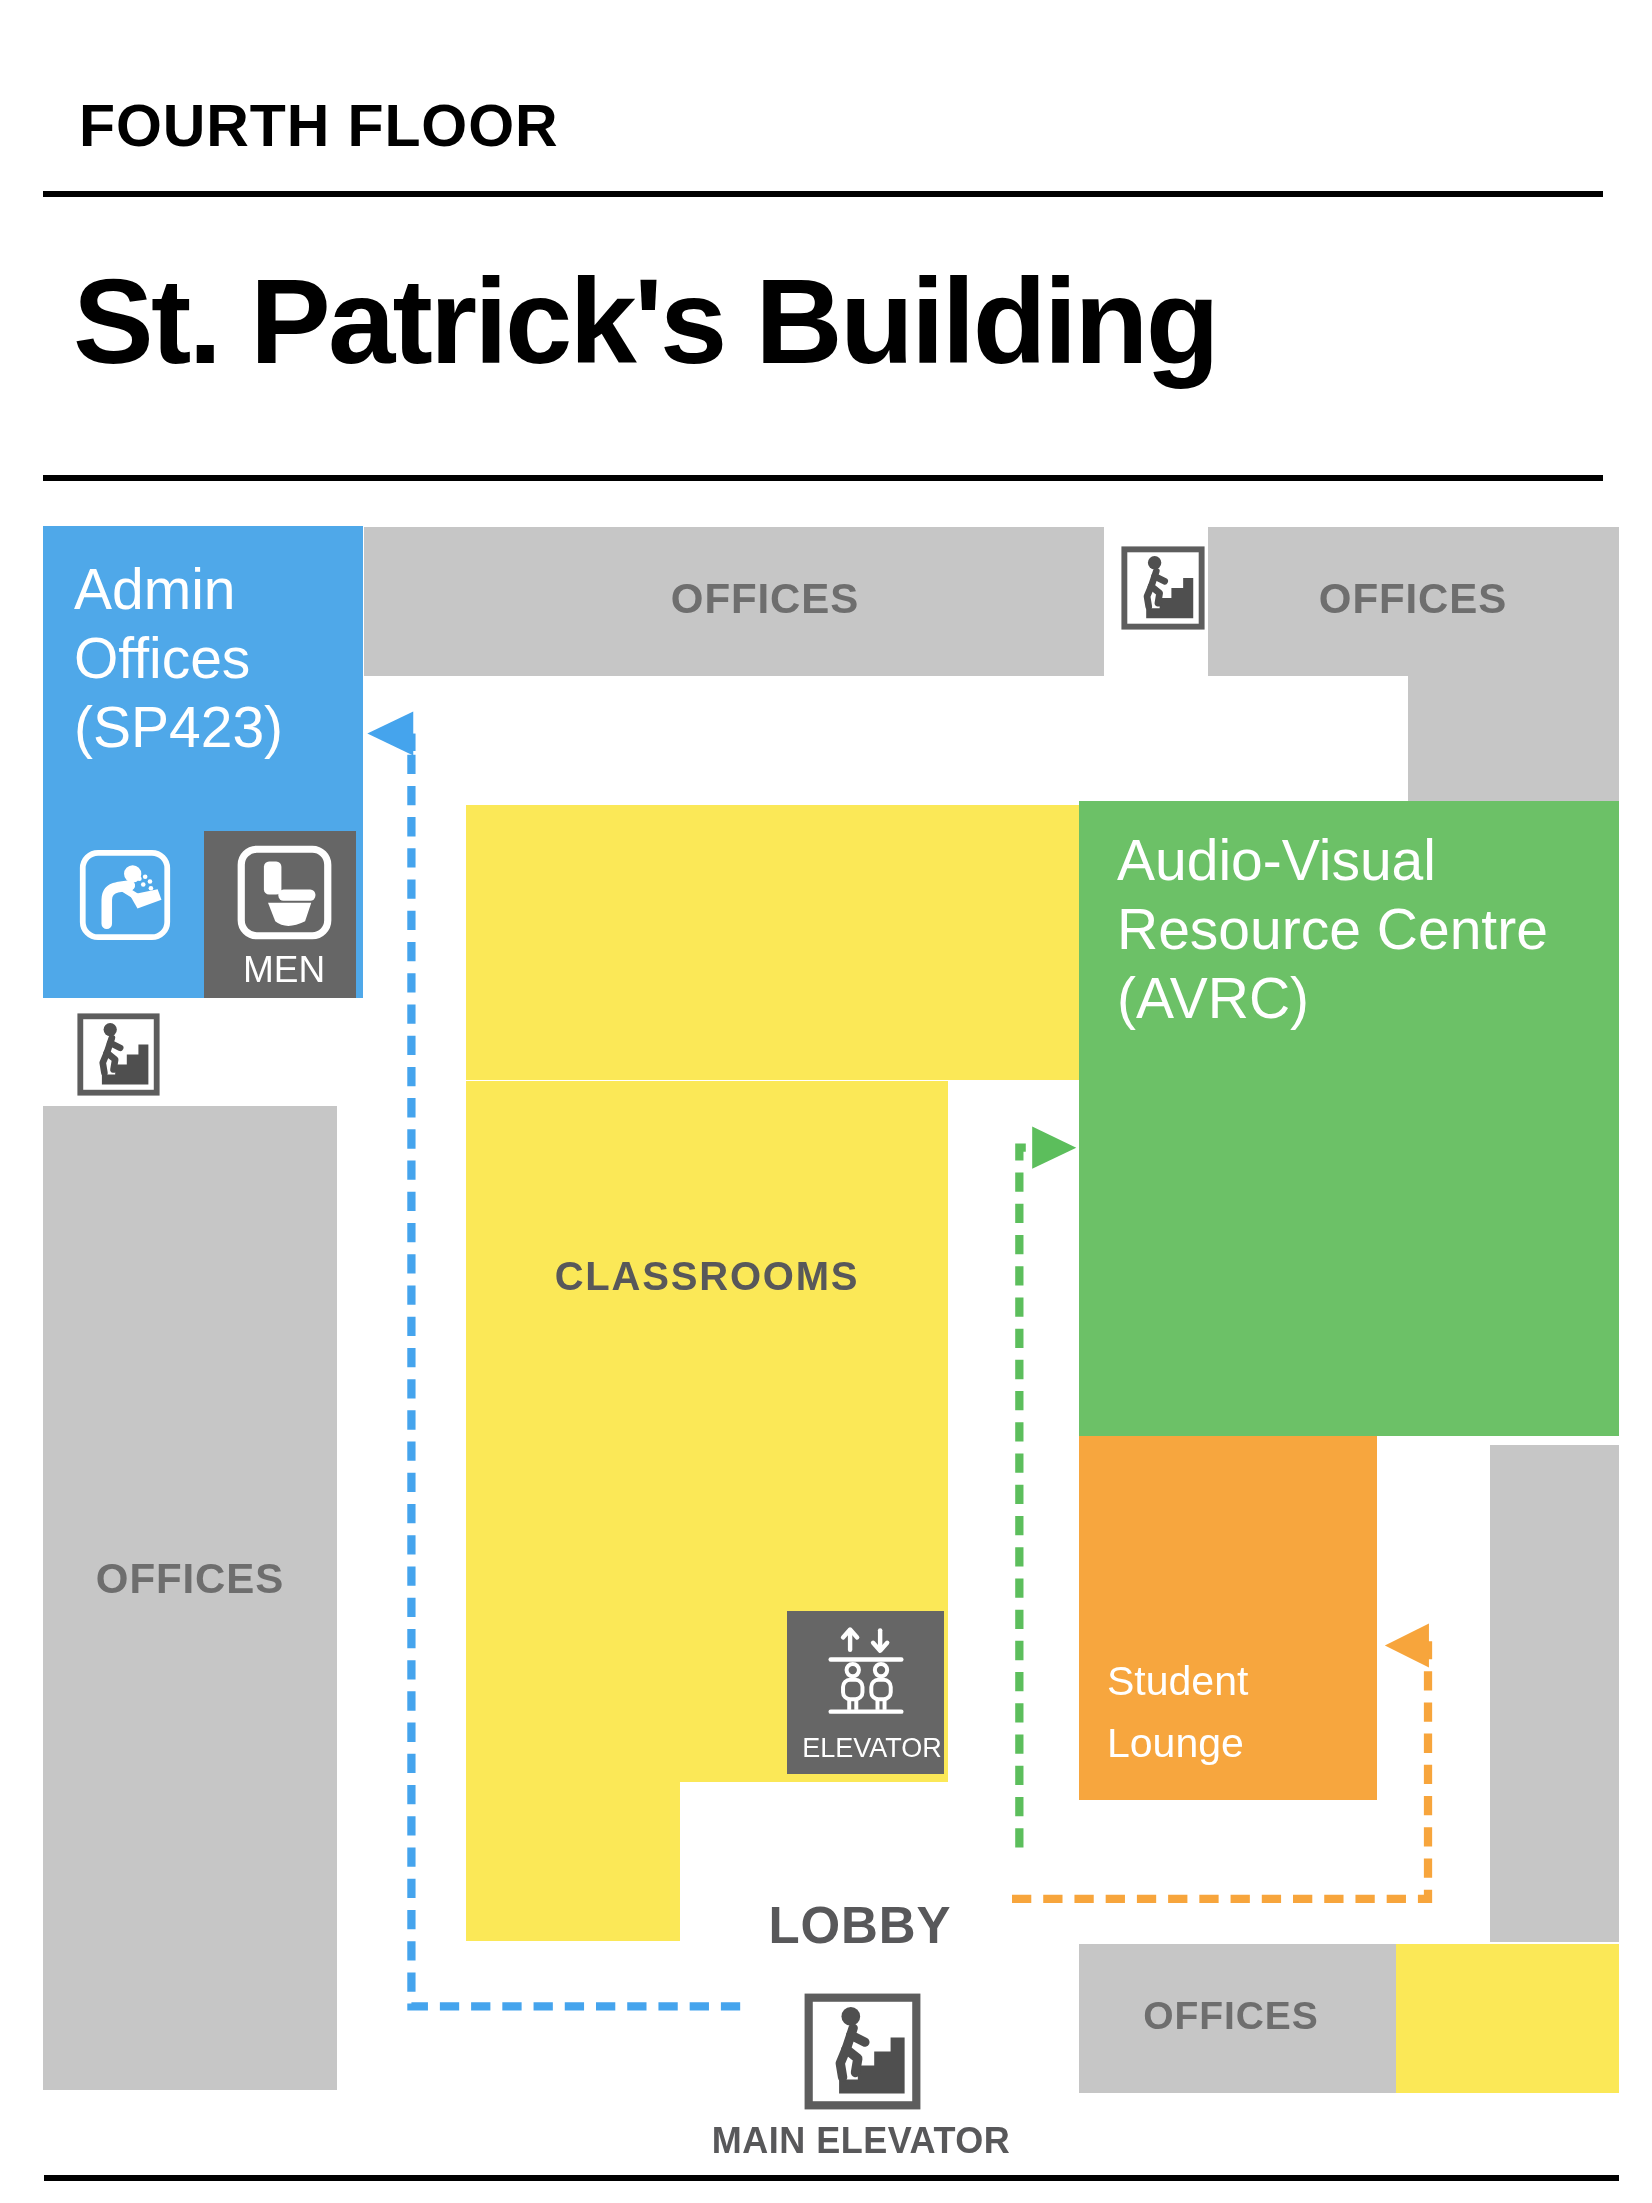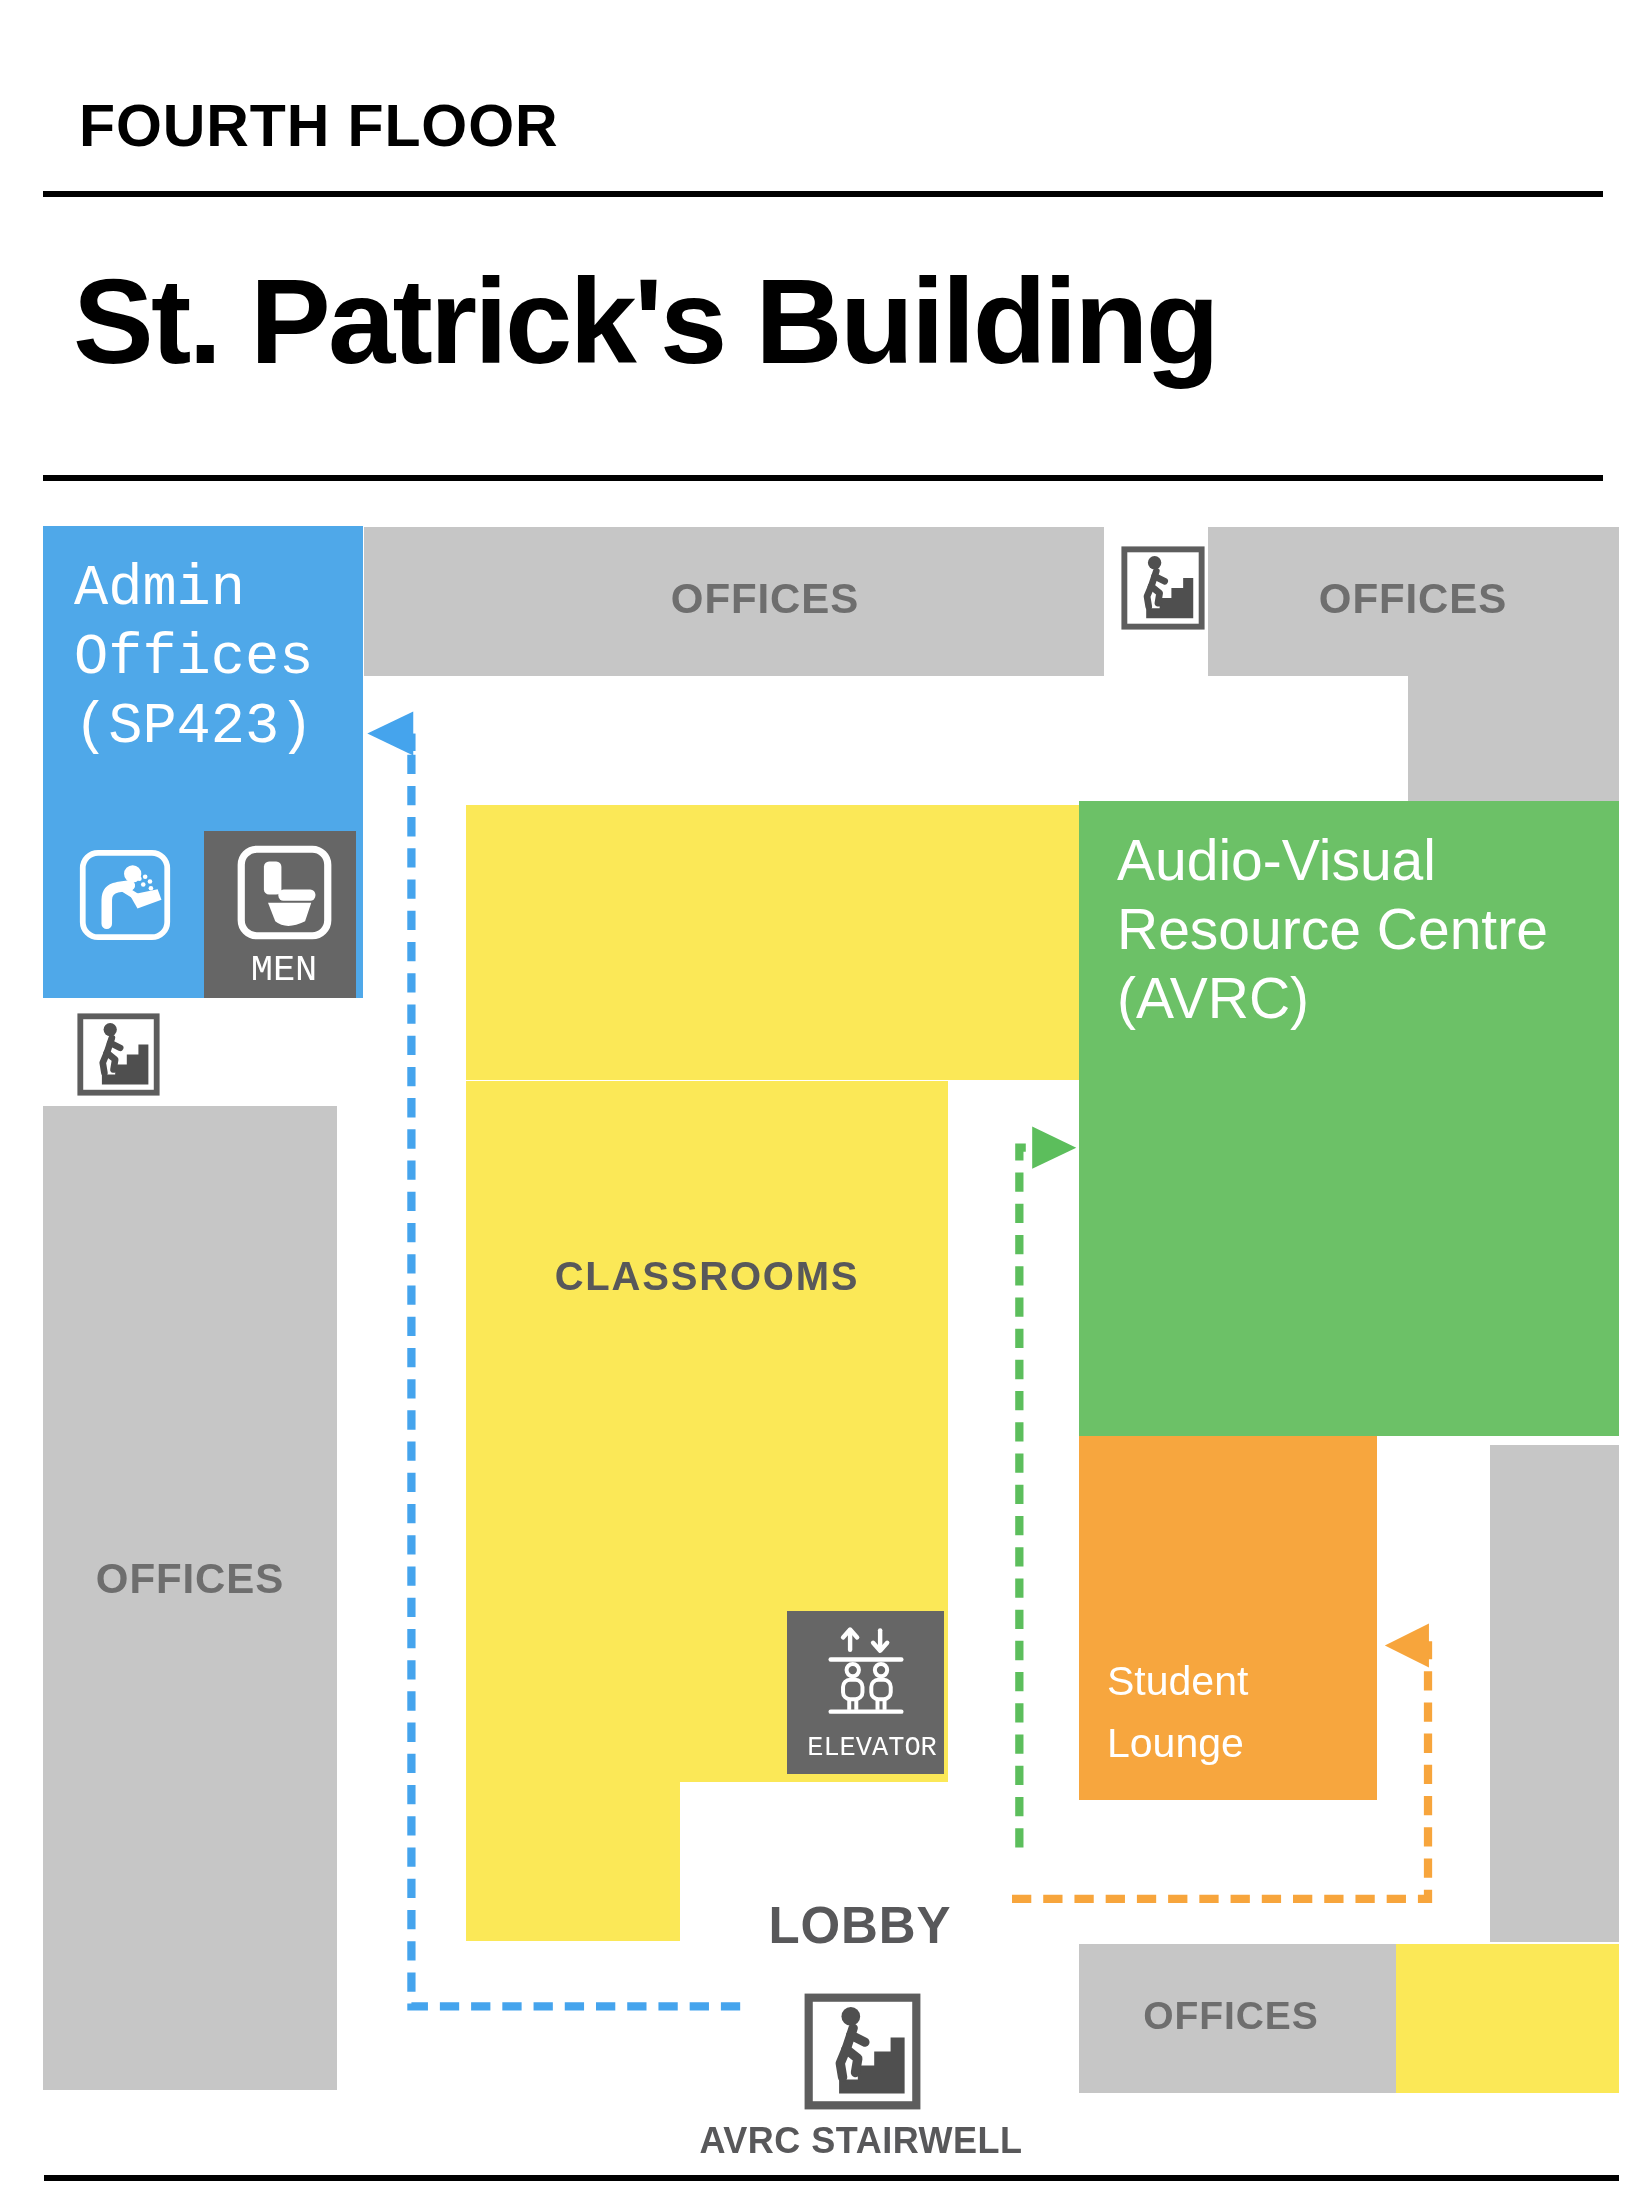--- a/index.html
+++ b/index.html
@@ -4,21 +4,21 @@
 <style>
   html,body{margin:0;padding:0;background:#ffffff;}
   #page{position:relative;width:1653px;height:2204px;background:#fff;overflow:hidden;
         font-family:"Liberation Sans", sans-serif;margin-top:20px;}
   .abs{position:absolute;}
   .rule{position:absolute;background:#000;height:6.4px;}
   #floor-label{position:absolute;left:79px;top:72px;font-size:59px;font-weight:700;
                letter-spacing:0.9px;color:#000;}
   #building-title{position:absolute;left:73px;top:231px;font-size:121px;font-weight:700;
                   letter-spacing:-2.8px;color:#000;text-align:right;}
-  .region{position:absolute;font-family:Liberation Mono, monospace;}
+  .region{position:absolute;}
   .r-blue{background:var(--blue);}
   .r-yellow{background:var(--yellow);}
   .r-green{background:var(--green);}
   .r-orange{background:var(--orange);}
   .r-gray{background:var(--gray_light);}
   .r-dark{background:var(--gray_dark);}
   .room-label-white{position:absolute;color:#fff;font-size:57px;line-height:69px;
                     white-space:pre-line;font-weight:400;}
   .zone-label{position:absolute;transform:translate(-50%,-50%);color:var(--text_gray);
               font-size:42px;font-weight:700;letter-spacing:0.9px;white-space:nowrap;}
@@ -154,21 +154,21 @@
       <use href="#sym-stairs"></use>
     </svg>
   <svg class="abs" style="left:77px;top:993px;" width="83" height="83" viewBox="0 0 90 90">
       <use href="#sym-stairs"></use>
     </svg>
   <svg class="abs" style="left:804px;top:1973px;" width="117" height="117" viewBox="0 0 127 127">
       <use href="#sym-stairs"></use>
     </svg>
 
   <div class="big-zone-label" style="left:860px;top:1905px;font-size:51px;letter-spacing:0.9px;">LOBBY</div>
-  <div class="big-zone-label" style="left:861px;top:2121px;font-size:36px;letter-spacing:0.5px;">AVRC STAIRWELL</div>
+  <div class="big-zone-label" style="left:861px;top:2121px;font-size:36px;letter-spacing:0.5px;">MAIN ELEVATOR</div>
 
   <svg id="routes" width="1653" height="2204" viewBox="0 0 1800 2400">
     <g fill="none" stroke-dasharray="21 13" stroke-width="9">
       <polyline points="448,800 448,2163 815,2163" stroke="var(--arrow_blue)"></polyline>
       <polyline points="1110,1990 1110,1228 1126,1228" stroke="var(--arrow_green)"></polyline>
       <polyline points="1102,2046 1555,2046 1555,1770 1550,1770" stroke="var(--arrow_orange)"></polyline>
     </g>
     <polyline points="448,777 448,796" stroke="var(--arrow_blue)" stroke-width="9" fill="none"></polyline>
     <polygon points="400,777 450,753 450,801" fill="var(--arrow_blue)"></polygon>
     <polygon points="1172,1228 1124,1205 1124,1251" fill="var(--arrow_green)"></polygon>

